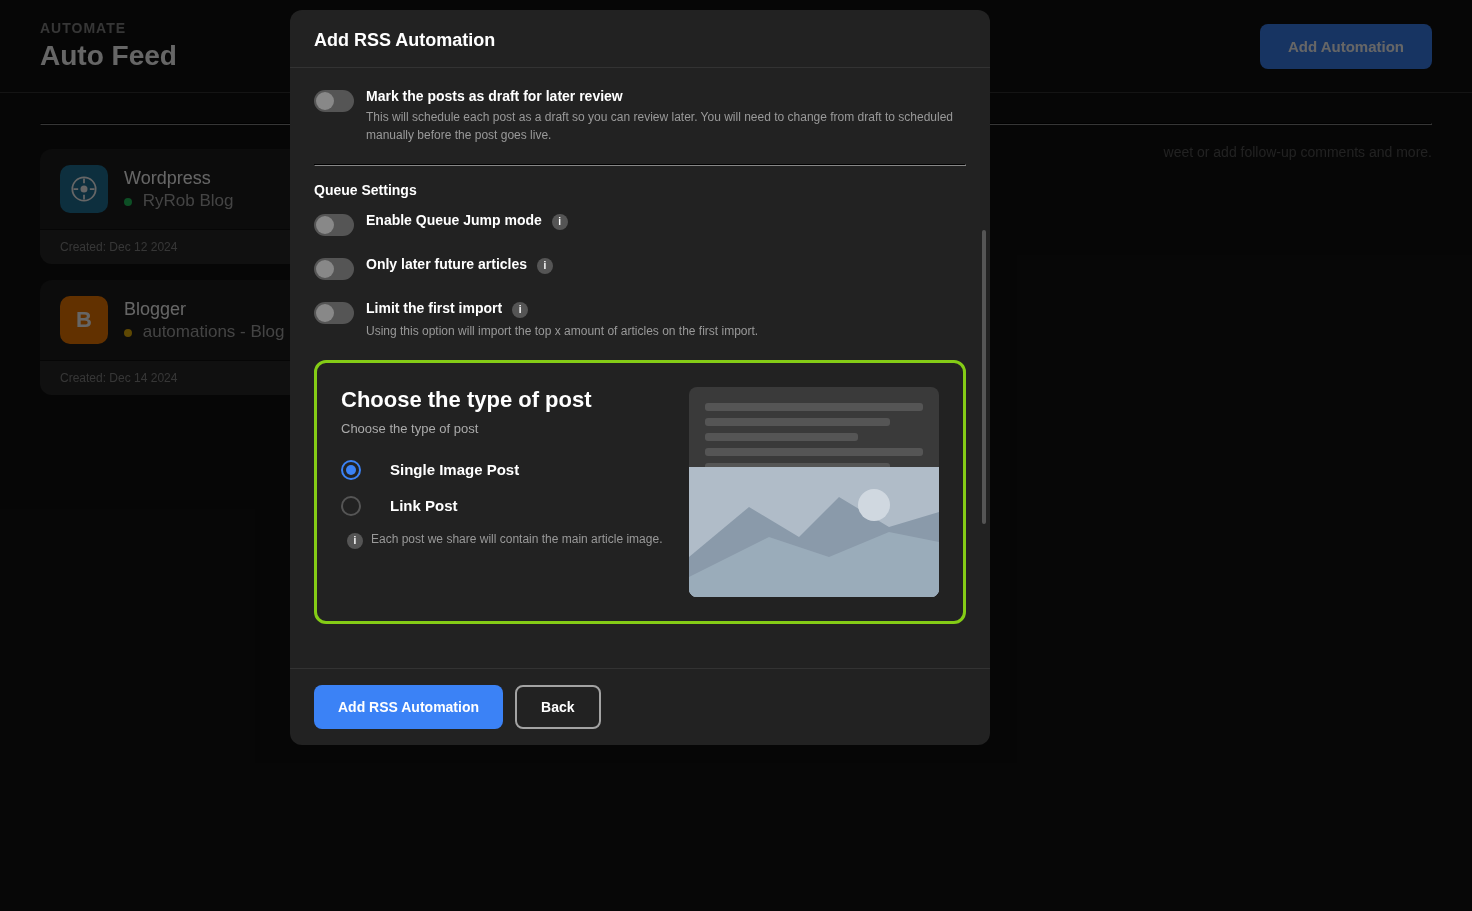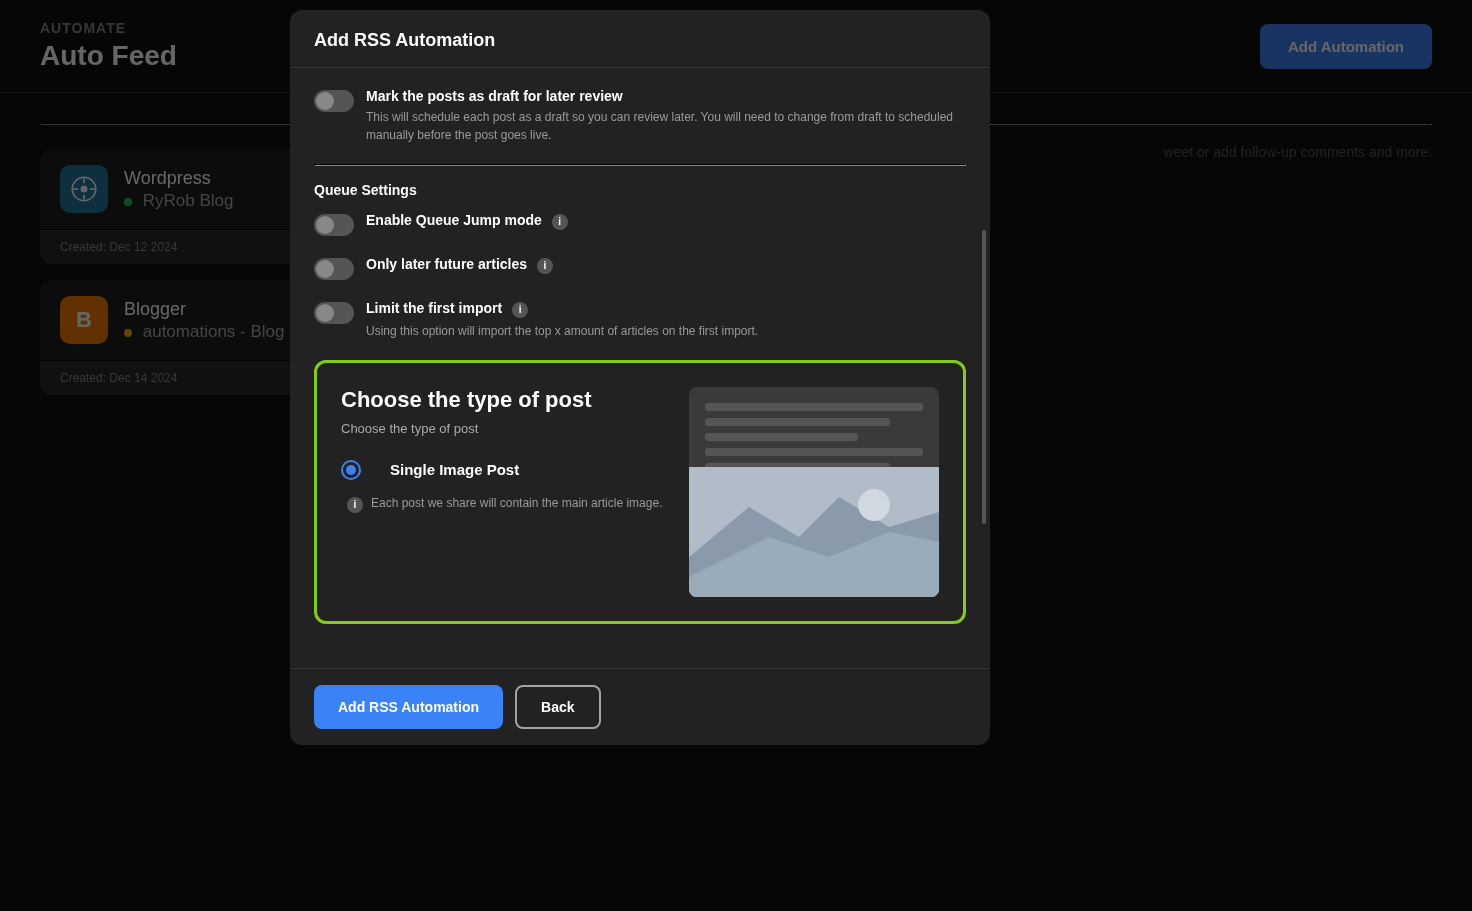--- a/index.html
+++ b/index.html
@@ -509,20 +509,24 @@
     <div class="post-type-section">
       <div class="post-type-left">
         <div class="post-type-heading">Choose the type of post</div>
         <div class="post-type-subheading">Choose the type of post</div>
 
         <div class="radio-option">
           <div class="radio-circle selected"></div>
           <span class="radio-label">Single Image Post</span>
         </div>
 
+        <div class="radio-option">
+          <div class="radio-circle"></div>
+          <span class="radio-label">Link Post</span>
+        </div>
 
         <div class="post-type-note">
           <span class="info-icon">i</span>
           <span>Each post we share will contain the main article image.</span>
         </div>
       </div>
 
       <div class="image-placeholder">
         <div class="img-lines">
           <div class="img-line"></div>

